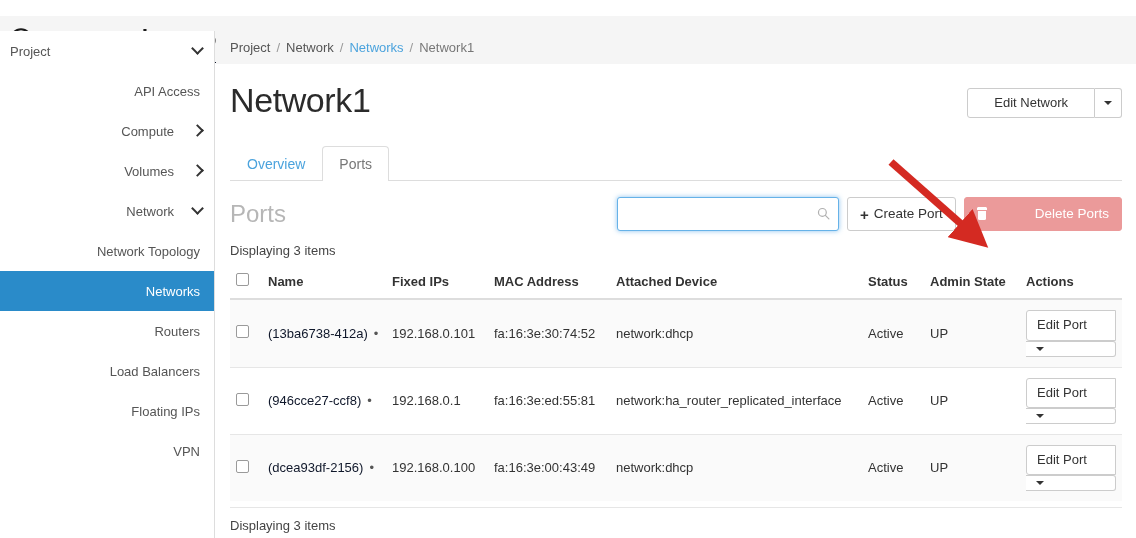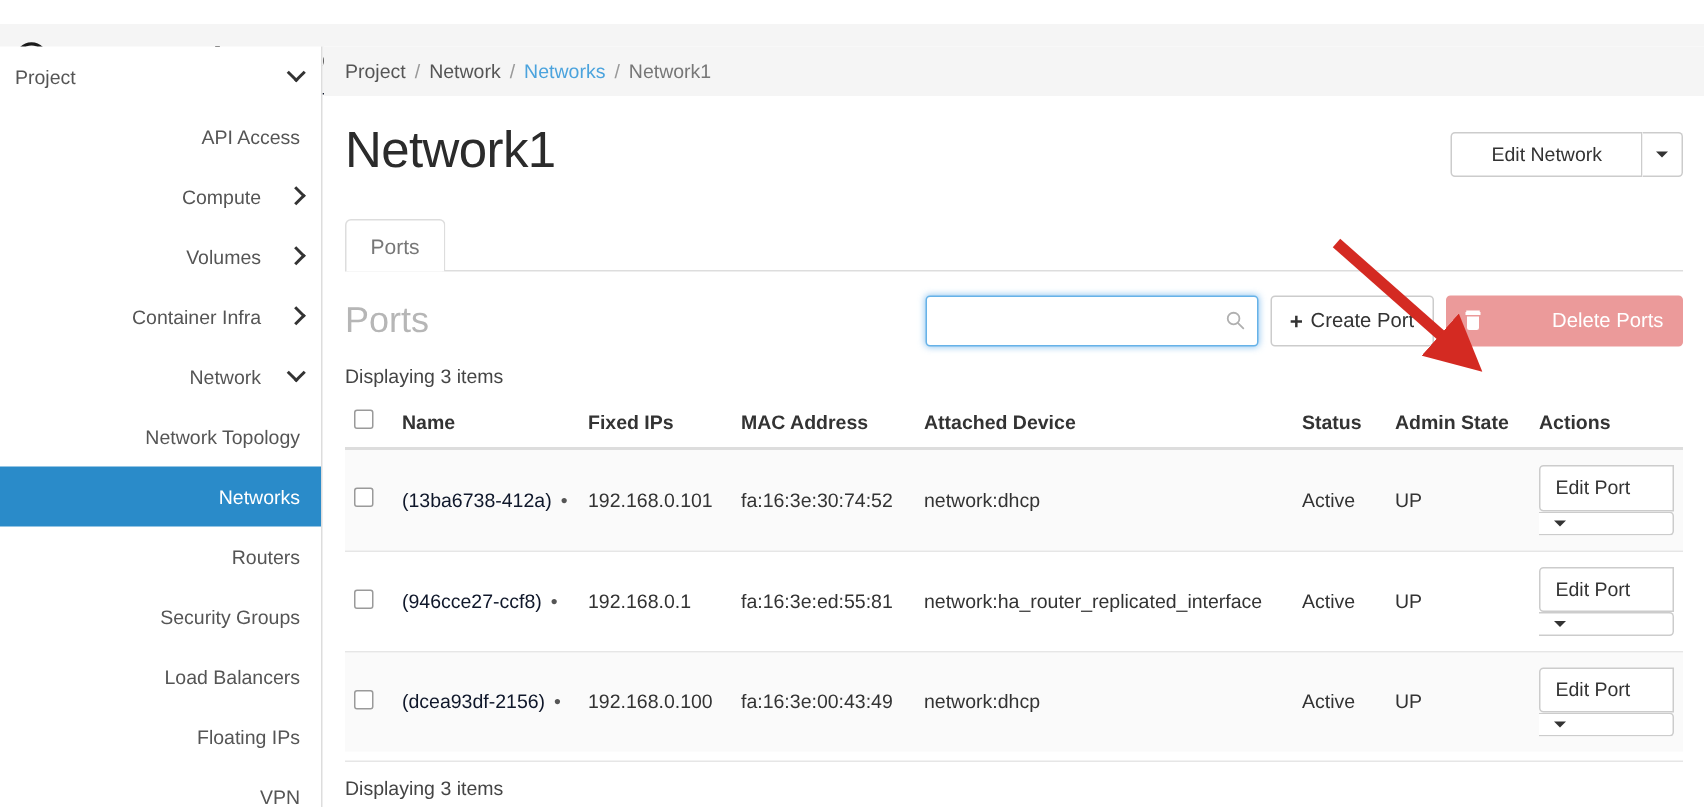--- a/index.html
+++ b/index.html
@@ -288,45 +288,38 @@
   <div class="side-row group">
     <span class="lbl">Compute</span>
     <span class="side-chevron right"></span>
   </div>
 
   <div class="side-row group">
     <span class="lbl">Volumes</span>
     <span class="side-chevron right"></span>
   </div>
 
-  <div class="side-row group">
-    <span class="lbl">Container Infra</span>
-    <span class="side-chevron right"></span>
-  </div>
 
   <div class="side-row group">
     <span class="lbl">Network</span>
     <span class="side-chevron down"></span>
   </div>
 
   <div class="side-row">
     <span class="lbl">Network Topology</span>
   </div>
 
   <div class="side-row active">
     <span class="lbl">Networks</span>
   </div>
 
   <div class="side-row">
     <span class="lbl">Routers</span>
   </div>
 
-  <div class="side-row">
-    <span class="lbl">Security Groups</span>
-  </div>
 
   <div class="side-row">
     <span class="lbl">Load Balancers</span>
   </div>
 
   <div class="side-row">
     <span class="lbl">Floating IPs</span>
   </div>
 
   <div class="side-row">
@@ -350,20 +343,21 @@
     <h1 id="page-title">Network1</h1>
     <div id="head-actions">
       <button class="btn btn-split-main">Edit Network</button>
       <button class="btn btn-split-toggle">
         <span class="btn-caret"></span>
       </button>
     </div>
   </div>
 
   <div id="tabs">
+    <div class="tab">Overview</div>
     <div class="tab active">Ports</div>
   </div>
 
   <div id="ports-bar">
     <h2 id="ports-heading">Ports</h2>
     <div id="ports-tools">
       <div id="search-wrap">
         <input id="search-input" type="text" placeholder="" style="">
         <svg id="search-icon" viewBox="0 0 14 14">
           <circle cx="5.8" cy="5.8" r="4.2" fill="none" stroke="#b0b0b0" stroke-width="1.3"></circle>

